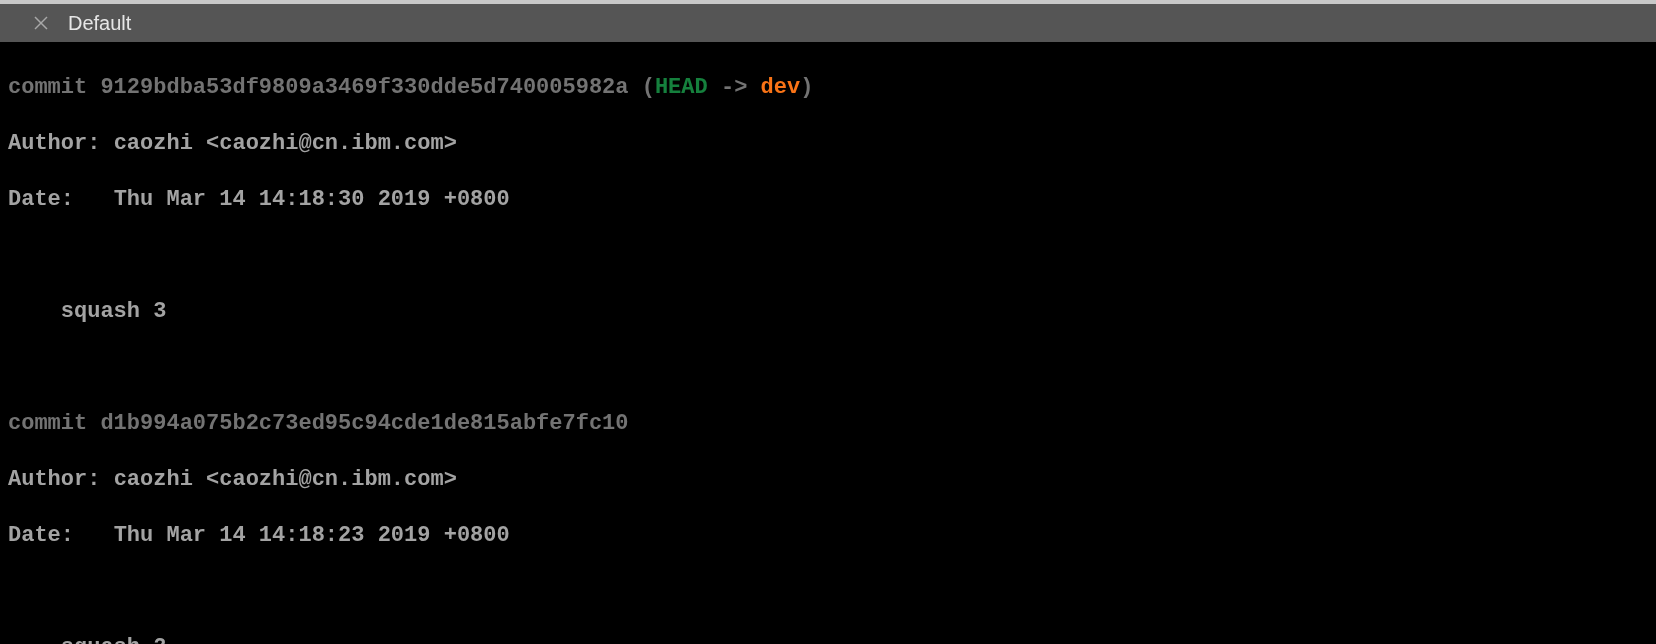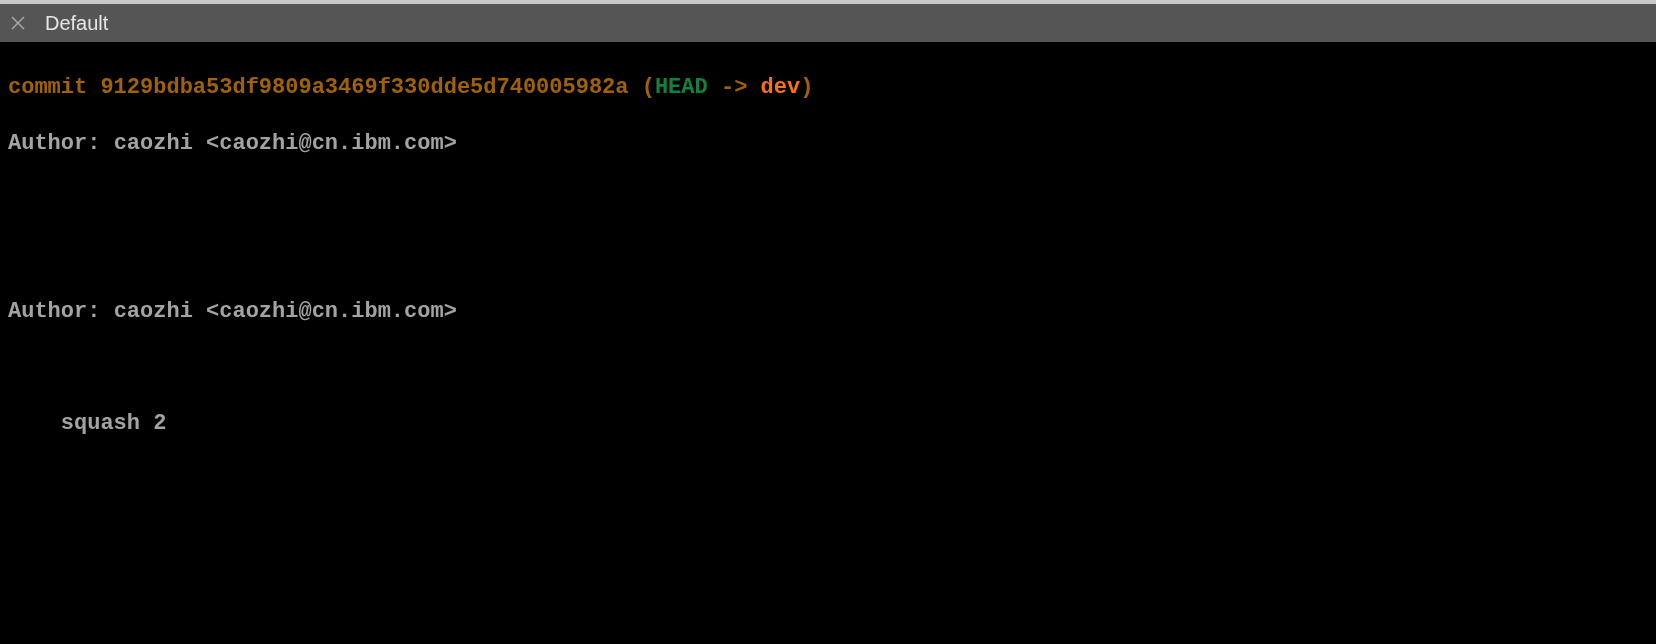--- a/index.html
+++ b/index.html
@@ -13,21 +13,21 @@
   }
   .window-top-border {
     height: 4px;
     background: #c8c8c8;
   }
   .tab-bar {
     height: 38px;
     background: #555555;
     display: flex;
     align-items: center;
-    padding-left: 11px;
+    padding-left: 34px;
     gap: 20px;
     box-sizing: border-box;
   }
   .tab-close {
     color: #a8a8a8;
     font-size: 18px;
     line-height: 1;
     display: flex;
     align-items: center;
   }
@@ -42,21 +42,21 @@
     padding: 4px 8px 0 8px;
     font-size: 22px;
     line-height: 28px;
     font-weight: bold;
     white-space: pre;
     box-sizing: border-box;
     width: 100%;
     height: calc(644px - 42px);
     overflow: hidden;
   }
-  .yellow { color: #a16207; }
+  .yellow { color: #737373; }
   .cyan   { color: #15803d; }
   .green  { color: #f97316; }
   .grey   { color: #a3a3a3; }
   .blank  { display:block; height:28px; }
 </style>
 </head>
 <body>
 
 <div class="window-top-border"></div>
 
@@ -66,23 +66,27 @@
       <line x1="1" y1="1" x2="13" y2="13"></line>
       <line x1="13" y1="1" x2="1" y2="13"></line>
     </svg>
   </span>
   <span class="tab-title">Default</span>
 </div>
 
 <div class="terminal">
 <div><span class="yellow">commit </span><span class="yellow">9129bdba53df9809a3469f330dde5d740005982a</span><span class="yellow"> (</span><span class="cyan">HEAD</span><span class="yellow"> -&gt; </span><span class="green">dev</span><span class="yellow">)</span></div>
 <div><span class="grey">Author: </span><span class="grey">caozhi &lt;caozhi@cn.ibm.com&gt;</span></div>
+<div><span class="grey">Date:   </span><span class="grey">Thu Mar 14 14:18:30 2019 +0800</span></div>
 <span class="blank"></span>
+<div class="grey">    squash 3</div>
 <span class="blank"></span>
+<div><span class="yellow">commit </span><span class="yellow">d1b994a075b2c73ed95c94cde1de815abfe7fc10</span></div>
 <div><span class="grey">Author: </span><span class="grey">caozhi &lt;caozhi@cn.ibm.com&gt;</span></div>
+<div><span class="grey">Date:   </span><span class="grey">Thu Mar 14 14:18:23 2019 +0800</span></div>
 <span class="blank"></span>
 <div class="grey">    squash 2</div>
 
 
 
 
 
 
 
 

